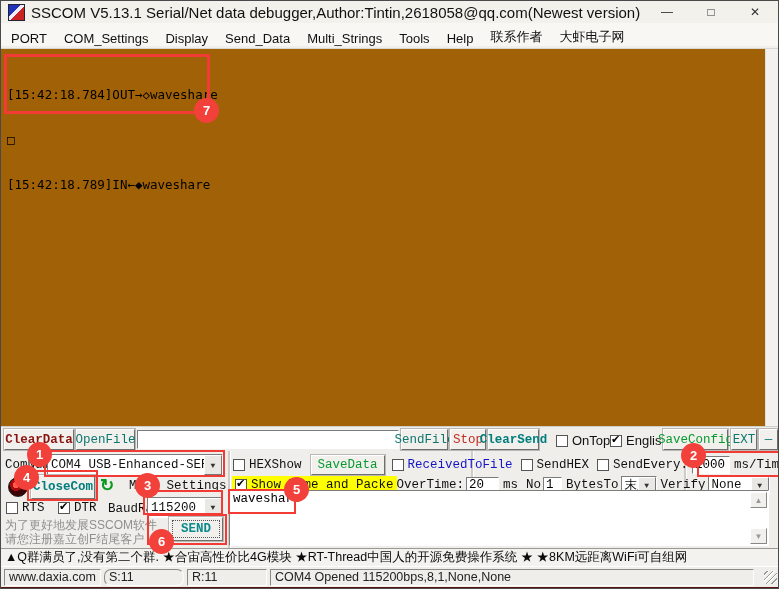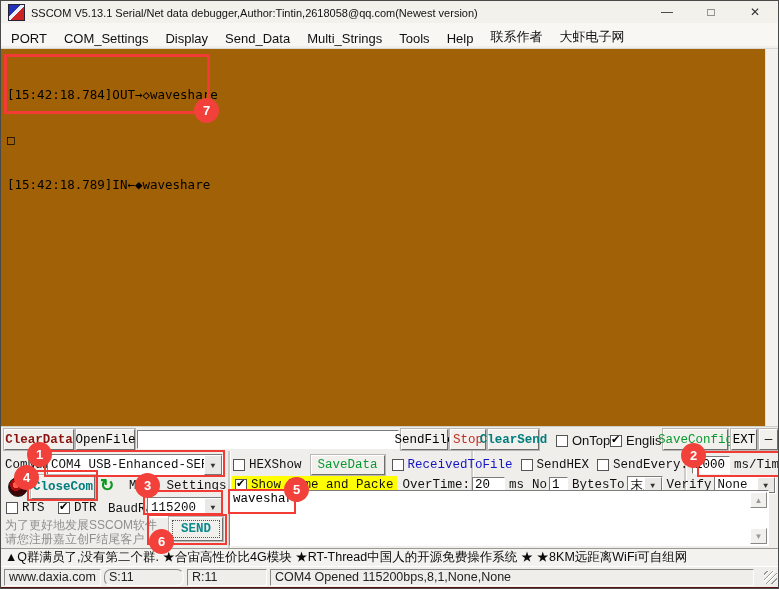--- a/index.html
+++ b/index.html
@@ -5,40 +5,40 @@
   html,body{margin:0;padding:0;background:#c9c7c2;}
   #win{position:relative;width:779px;height:589px;background:#f0efec;overflow:hidden;
        border:1px solid #4a4a4a;box-sizing:border-box;
        font-family:"Liberation Sans",sans-serif;font-size:13px;color:#111;}
   
   #titlebar{position:absolute;left:0;top:0;width:779px;height:23px;background:#f2f1ec;
             display:flex;align-items:center;border-bottom:1px solid #e3e2dd;}
   #appicon{width:15px;height:15px;margin:0 6px 0 7px;
            background:linear-gradient(135deg,#2233bb 0 40%,#eef 40% 55%,#cc2222 55% 100%);
            border:1px solid #223;}
-  #title{font-size:11px;color:#111;}
+  #title{font-size:15px;color:#111;}
   .wbtn{width:34px;height:20px;display:flex;align-items:center;justify-content:center;
         font-size:12px;color:#333;margin-left:10px;}
   #winbtns{position:absolute;right:8px;top:1px;display:flex;}
   
   #menubar{position:absolute;left:0;top:22px;width:779px;height:23px;background:#f8f7f3;
            display:flex;align-items:flex-end;padding-left:10px;box-sizing:border-box;}
   .menu-item{margin-right:17px;font-size:13px;color:#101010;white-space:nowrap;}
   
   #receive{position:absolute;left:0;top:47px;width:779px;height:378px;background:#a16207;
            border-top:1px solid #d8d7d2;}
   #rx-scroll{position:absolute;right:0;top:0;width:14px;height:100%;background:#f2f1ef;
              border-left:1px solid #e0dfdc;}
   #term{position:absolute;left:6px;top:8px;font-family:"DejaVu Sans Mono","Liberation Mono",monospace;
         font-size:12.5px;line-height:15px;color:#000;white-space:pre;}
   
   .btn{display:inline-flex;align-items:center;justify-content:center;
        background:#f1f0ed;border:1px solid;border-color:#ffffff #6f6f6f #6f6f6f #ffffff;
        box-shadow:0 0 0 1px #b9b8b4;font-family:"Liberation Mono","DejaVu Sans Mono",monospace;
-       font-size:12.5px;color:#000000;white-space:nowrap;box-sizing:border-box;}
+       font-size:12.5px;color:#0f766e;white-space:nowrap;box-sizing:border-box;}
   input.field{font-family:"Liberation Mono","DejaVu Sans Mono",monospace;font-size:12.5px;
           color:#000;background:#fff;border:1px solid;border-color:#7c7c7c #fff #fff #7c7c7c;
           padding:0 2px;box-sizing:border-box;outline:none;}
   .cb{display:inline-block;width:12px;height:12px;background:#fff;border:1px solid #555;
       box-sizing:border-box;position:relative;flex:none;}
   .cb.checked::after{content:"✔";position:absolute;left:0px;top:-3px;font-size:11px;color:#000;}
   .lbl{font-family:"Liberation Mono","DejaVu Sans Mono",monospace;font-size:12.5px;white-space:nowrap;}
   .combo{display:inline-flex;align-items:center;background:#fff;border:1px solid;
          border-color:#7c7c7c #fff #fff #7c7c7c;box-sizing:border-box;position:relative;
          font-family:"Liberation Mono","DejaVu Sans Mono",monospace;font-size:12.5px;}
@@ -229,21 +229,21 @@
       <input class="field gap4" style="width: 38px; height: 18px;" value="1000">
       <span class="lbl gap4">ms/Tim</span>
 
     </div>
 
     <div id="rowB">
       <div id="yellow-show">
         <span class="cb checked"></span>
         <span class="lbl yellow-text">Show Time and Packe</span>
       </div>
-      <span class="lbl" style="margin-left:6px">OverTime:</span>
+      <span class="lbl" style="">OverTime:</span>
       <input class="field gap4" style="width: 33px; height: 17px; margin-left: 2px;" value="20">
       <span class="lbl gap8">ms</span>
       <span class="lbl">No</span>
       <input class="field gap4" style="width: 19px; height: 17px; margin-left: 2px;" value="1">
       <span class="lbl">BytesTo</span>
       <div class="combo gap4" style="width:36px;height:18px;margin-left:2px">
         <span class="val">末尾</span>
         <span class="drop">▼</span>
       </div>
       <span class="lbl">Verify</span>

